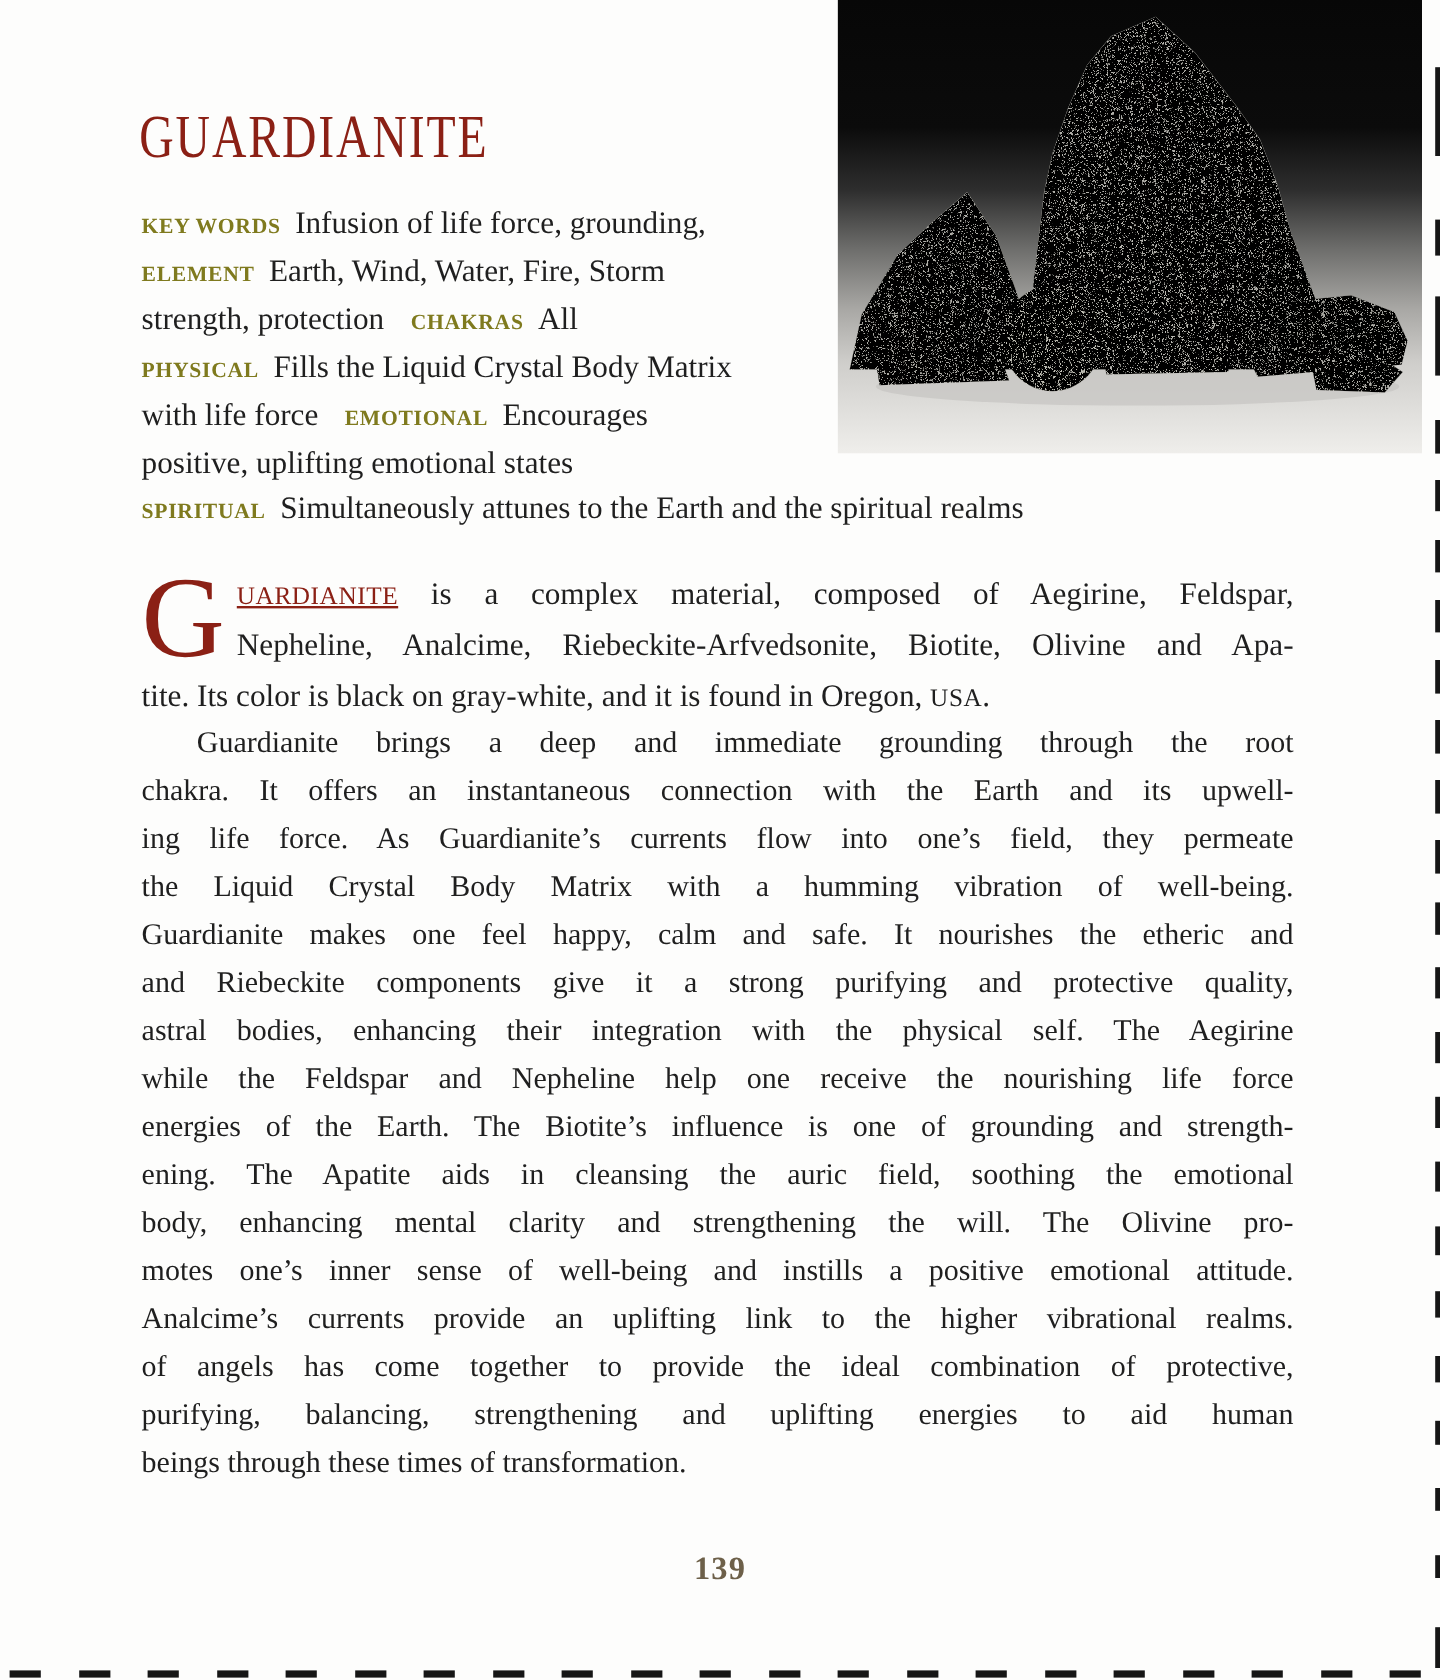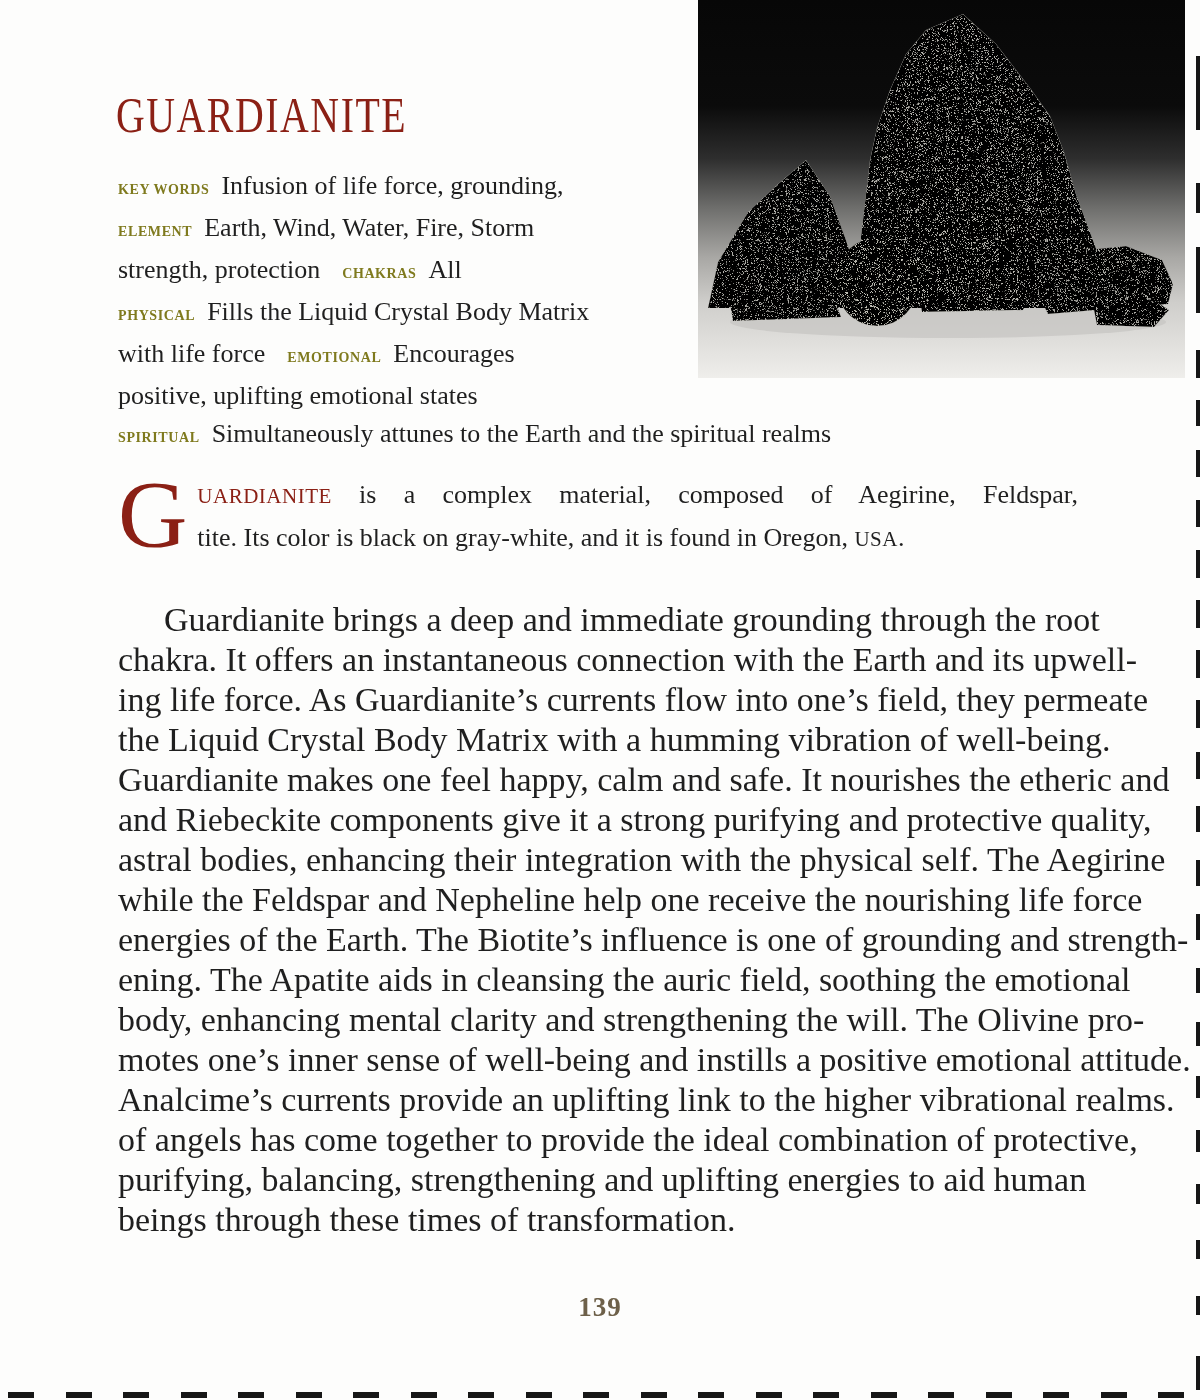--- a/index.html
+++ b/index.html
@@ -7,38 +7,38 @@
         font-family:"Liberation Serif", serif;color:var(--body-text,#1f1f1f);}
 
   
   .title{position:absolute;left:116px;top:86px;margin:0;font-weight:normal;
          font-size:51px;letter-spacing:2px;color:var(--title-red,#8b2015);
          transform:scaleX(.78);transform-origin:left top;white-space:nowrap;}
 
   
   .props{position:absolute;left:118px;top:167px;width:960px;font-size:26px;line-height:38px;}
   .props .kline{white-space:nowrap;}
-  .props .lbl{color:var(--label-olive,#7f7a1e);font-weight:bold;font-size:14px;
+  .props .lbl{color:var(--label-olive,#7f7a1e);font-weight:bold;font-size:18px;
               letter-spacing:.6px;margin-right:12px;}
   .props .txt + .lbl{margin-left:22px;}
 
   
   .photo{position:absolute;left:698px;top:0;width:487px;height:378px;}
   .photo svg{display:block;}
 
   
   .intro{position:absolute;left:118px;top:474px;width:960px;font-size:26px;line-height:42px;}
   .dropcap{float:left;color:var(--title-red,#8b2015);font-size:96px;line-height:78px;
            height:80px;margin:2px 10px 0 0;}
   .sc{font-size:21px;letter-spacing:.5px;}
-  .sc.red{color:var(--title-red,#8b2015);}
+  .sc.red{color:var(--title-red,#8b2015);text-decoration:underline;}
   .jline{text-align:justify;text-align-last:justify;white-space:nowrap;}
 
   
-  .bodytext{position:absolute;left:118px;top:600px;width:960px;font-size:34px;line-height:40px;}
+  .bodytext{position:absolute;left:118px;top:600px;width:960px;font-size:25px;line-height:40px;}
   .bodytext .bline{text-align:justify;text-align-last:justify;white-space:nowrap;}
   .bodytext .bline.indent{text-indent:46px;}
   .bodytext .bline.last{text-align-last:left;}
 
   
   .pagenum{position:absolute;left:0;right:0;top:1292px;text-align:center;
            font-size:27px;font-weight:bold;letter-spacing:1px;color:var(--page-number,#6d6049);font-family:Liberation Serif, serif;}
 
   
   .tick{position:absolute;left:1196px;width:4px;background:#161616;}
@@ -93,20 +93,21 @@
         <ellipse fill="#c0bfb5" cx="179" cy="282" rx="42" ry="44"></ellipse>
         <polygon fill="#a9a8a2" points="348,266 388,250 428,246 464,260 475,284 470,304 350,314 338,290"></polygon>
         <polygon fill="#b0afa9" points="394,300 450,296 471,310 456,327 399,325"></polygon>
       </g>
     </svg>
   </div>
 
   <div class="intro">
     <span class="dropcap">G</span>
     <div class="jline"><span class="sc red">UARDIANITE</span><span> is a complex material, composed of Aegirine, Feldspar,</span></div>
+    <div class="jline">Nepheline, Analcime, Riebeckite-Arfvedsonite, Biotite, Olivine and Apa-</div>
     <div><span>tite. Its color is black on gray-white, and it is found in Oregon, </span><span class="sc">USA</span><span>.</span></div>
   </div>
 
   <div class="bodytext">
       <div class="bline indent">Guardianite brings a deep and immediate grounding through the root</div>
       <div class="bline">chakra. It offers an instantaneous connection with the Earth and its upwell-</div>
       <div class="bline">ing life force. As Guardianite’s currents flow into one’s field, they permeate</div>
       <div class="bline">the Liquid Crystal Body Matrix with a humming vibration of well-being.</div>
       <div class="bline">Guardianite makes one feel happy, calm and safe. It nourishes the etheric and</div>
       <div class="bline">and Riebeckite components give it a strong purifying and protective quality,</div>

